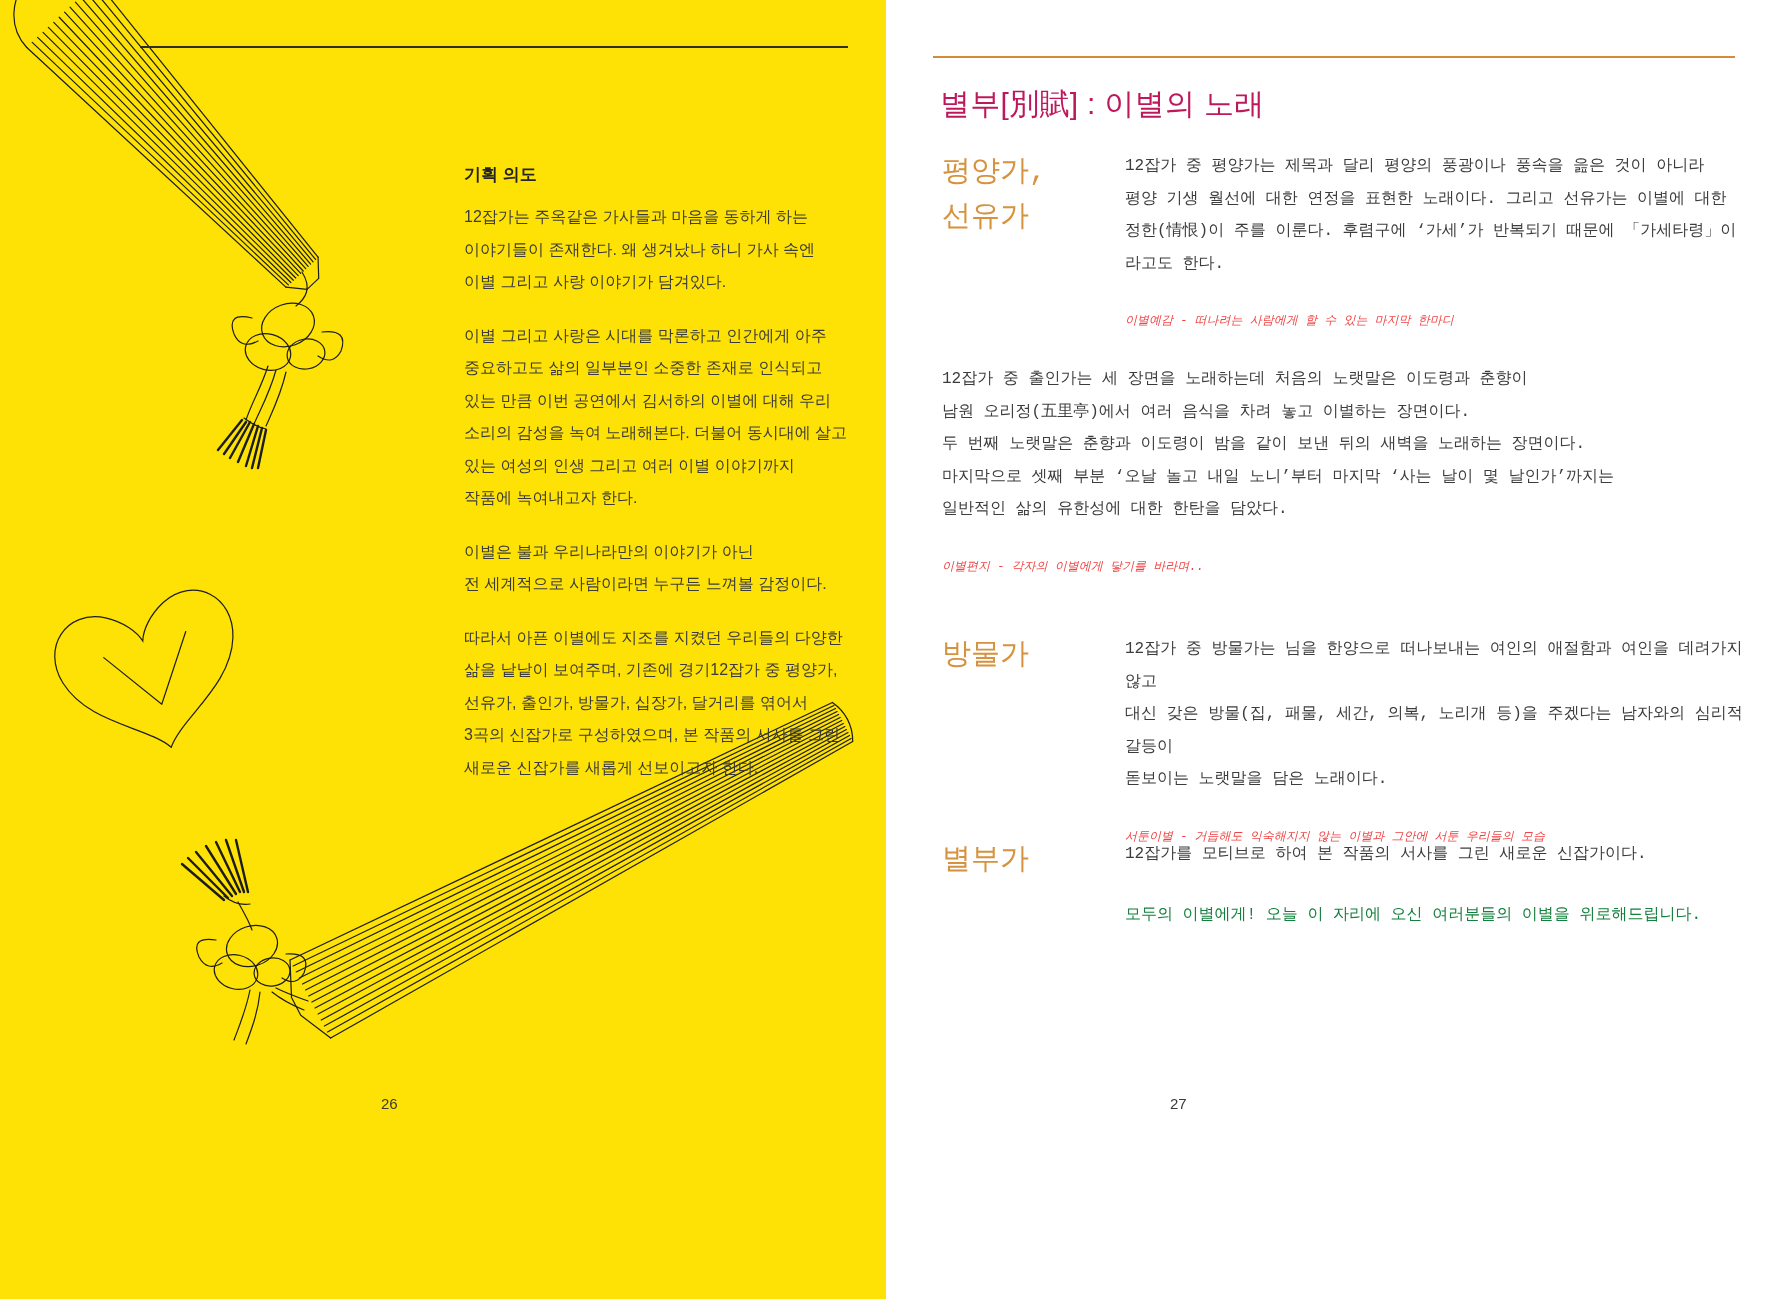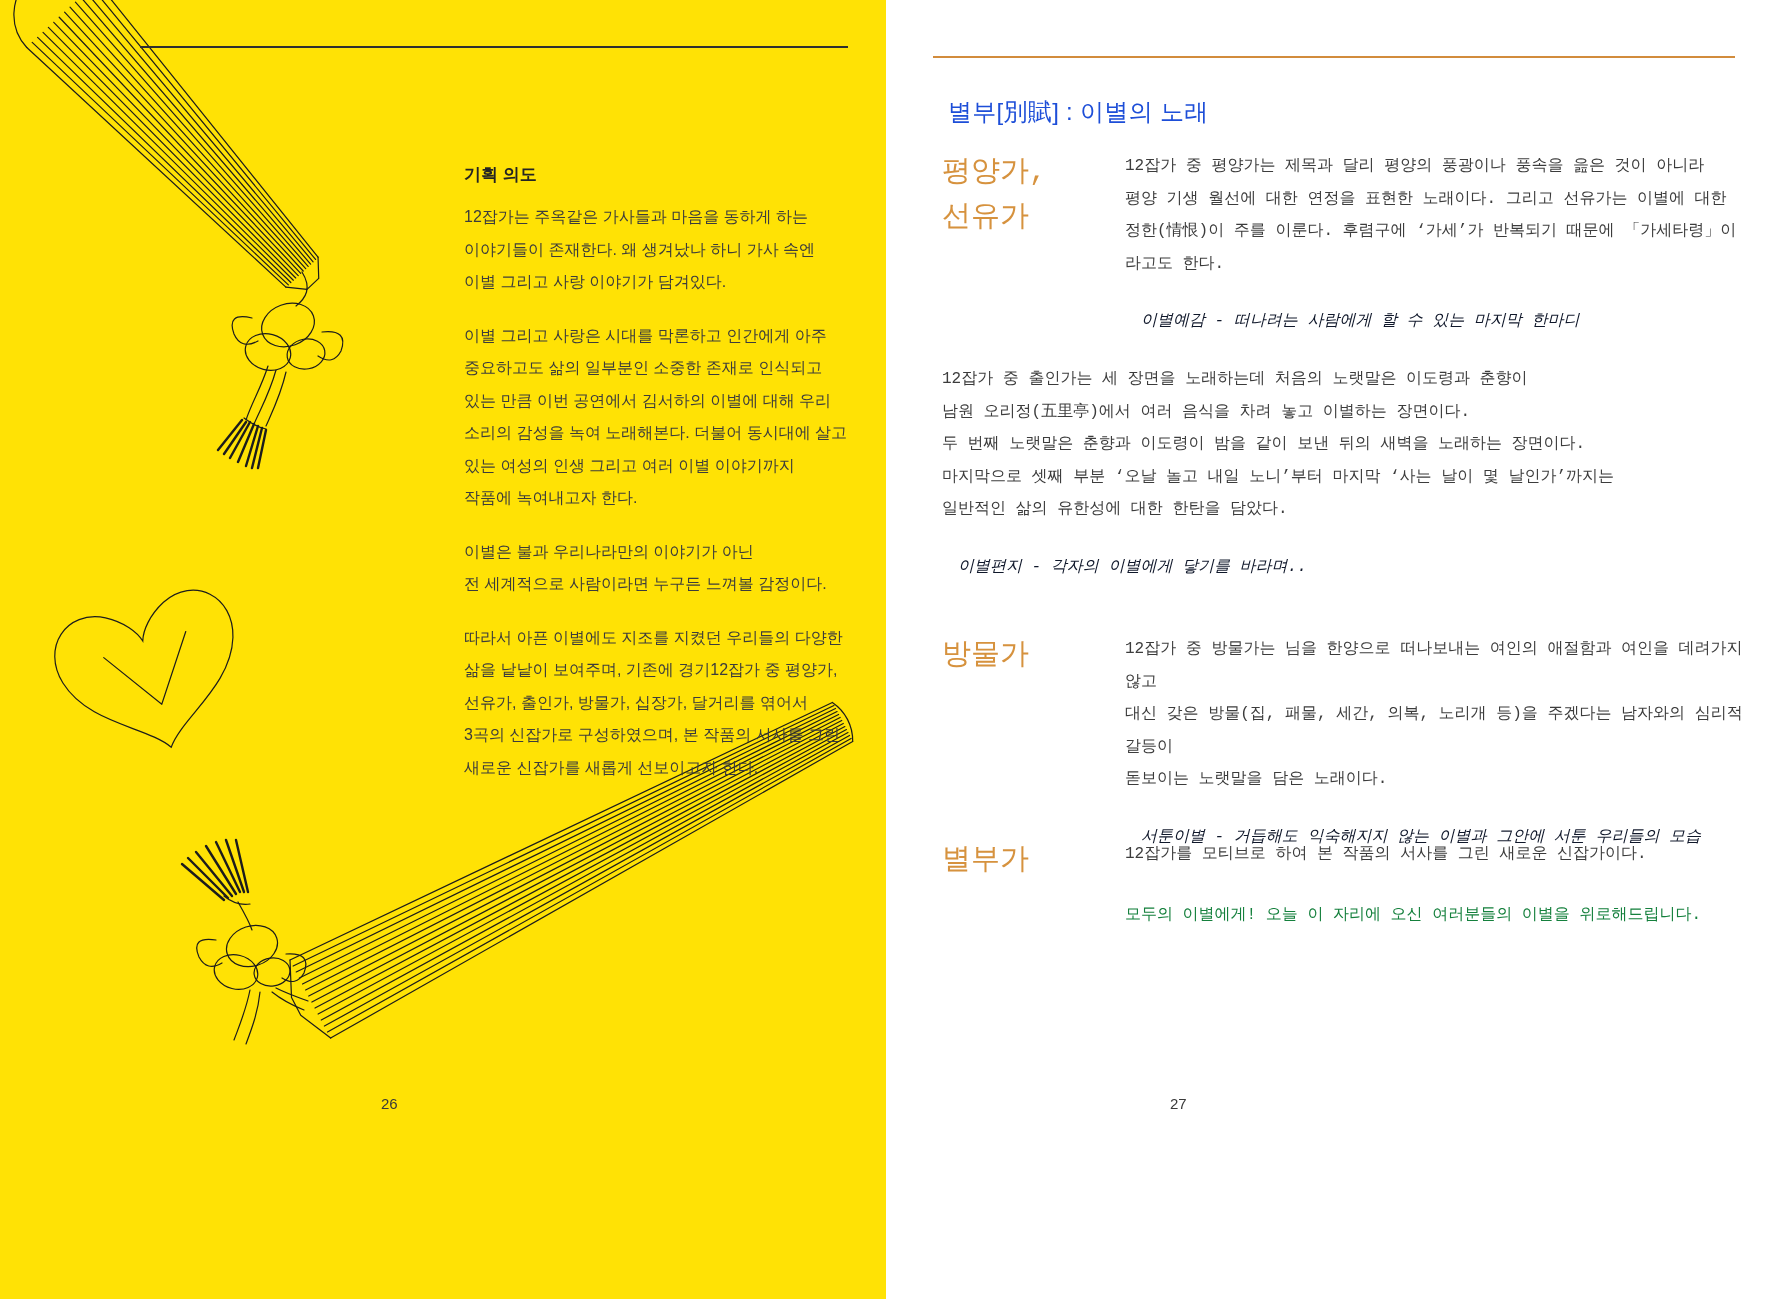--- a/index.html
+++ b/index.html
@@ -9,29 +9,29 @@
   .page-left{left:0;width:1044px;background:#FFE205;}
   .page-right{left:886px;width:886px;background:#ffffff;}
 
   .rule-left{position:absolute;left:140px;top:46px;width:708px;height:2px;background:#2e2e2e;}
   .rule-right{position:absolute;left:47px;top:56px;width:802px;height:2px;background:#D28C3C;}
 
   .left-text{position:absolute;left:464px;top:163px;width:402px;color:#3c3c3c;}
   .left-text h2{margin:0 0 14px 0;font-size:17px;line-height:24px;font-weight:bold;color:#242424;}
   .left-text p{margin:0 0 21px 0;font-size:16px;line-height:32.5px;white-space:pre-line;}
 
-  .page-title{position:absolute;left:46px;top:78px;margin:16px;font-size:24px;line-height:36px;
-              font-weight:400;color:#1d4ed8;letter-spacing:0.3px;}
+  .page-title{position:absolute;left:46px;top:78px;margin:8px;font-size:30px;line-height:36px;
+              font-weight:400;color:#be185d;letter-spacing:0.3px;}
 
   .song-section{position:absolute;left:56px;display:flex;align-items:flex-start;width:810px;font-family:Liberation Mono, monospace;}
   .song-label{width:183px;flex:0 0 183px;font-size:29px;line-height:45px;color:#D6923E;
               white-space:pre-line;}
   .song-texts{flex:1;}
   .song-texts .body{margin:0;font-size:16px;line-height:32.5px;color:#3c3c3c;white-space:pre-line;}
-  .song-texts .note{margin:28px 0 0 16px;font-size:16px;line-height:26px;color:#0f172a;
+  .song-texts .note{margin:28px 0 0 0;font-size:12px;line-height:26px;color:#ef4444;
                     font-style:italic;white-space:pre-line;}
   .song-texts .body2{margin:21px 0 0 0;font-size:16px;line-height:32.5px;color:#15803d;white-space:pre-line;}
 
   .pagenum{position:absolute;font-size:15px;color:#3a3a3a;}
   .pagenum-left{left:381px;top:1095px;}
   .pagenum-right{left:284px;top:1095px;}
 
   .illu{position:absolute;left:0;top:0;}
   .ln{stroke:#1c1c1c;fill:none;stroke-width:1.2;stroke-linecap:round;}
   .tf{stroke-width:2.4;}

